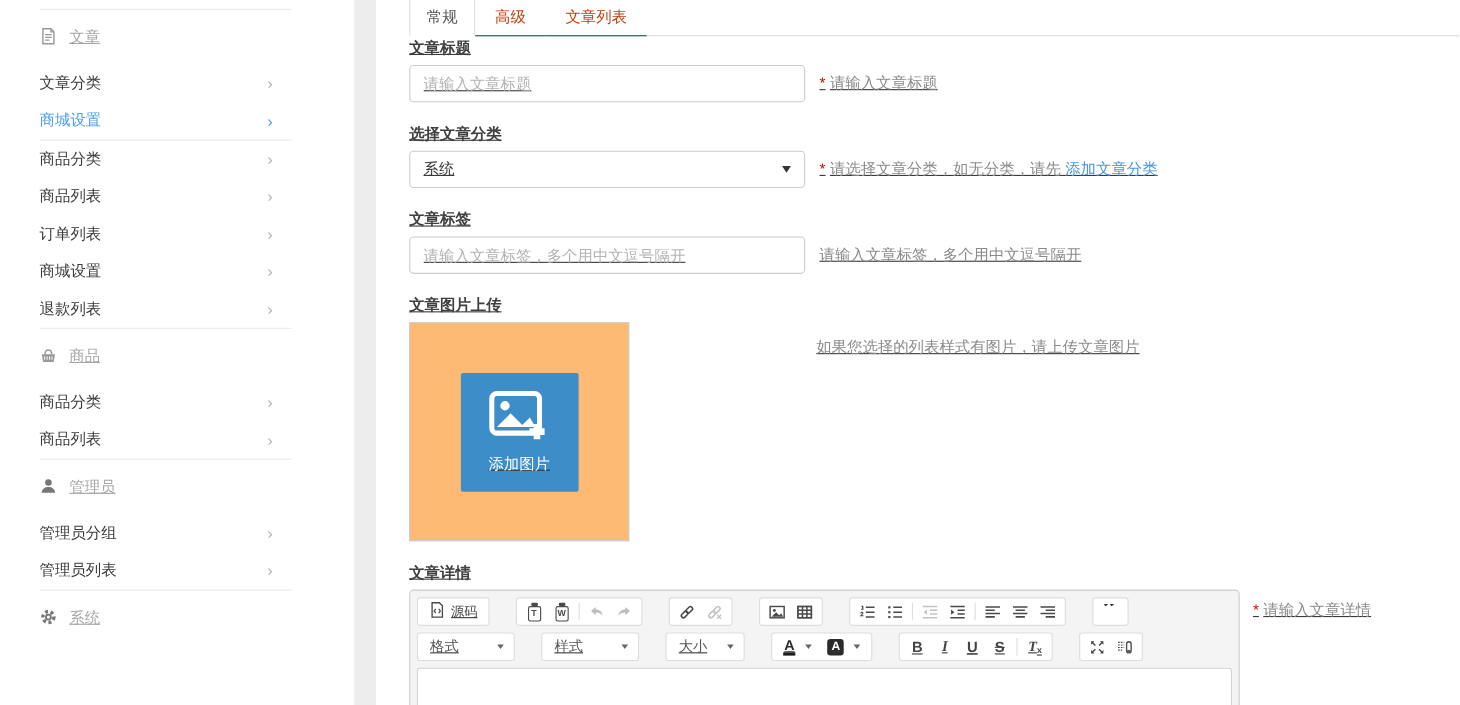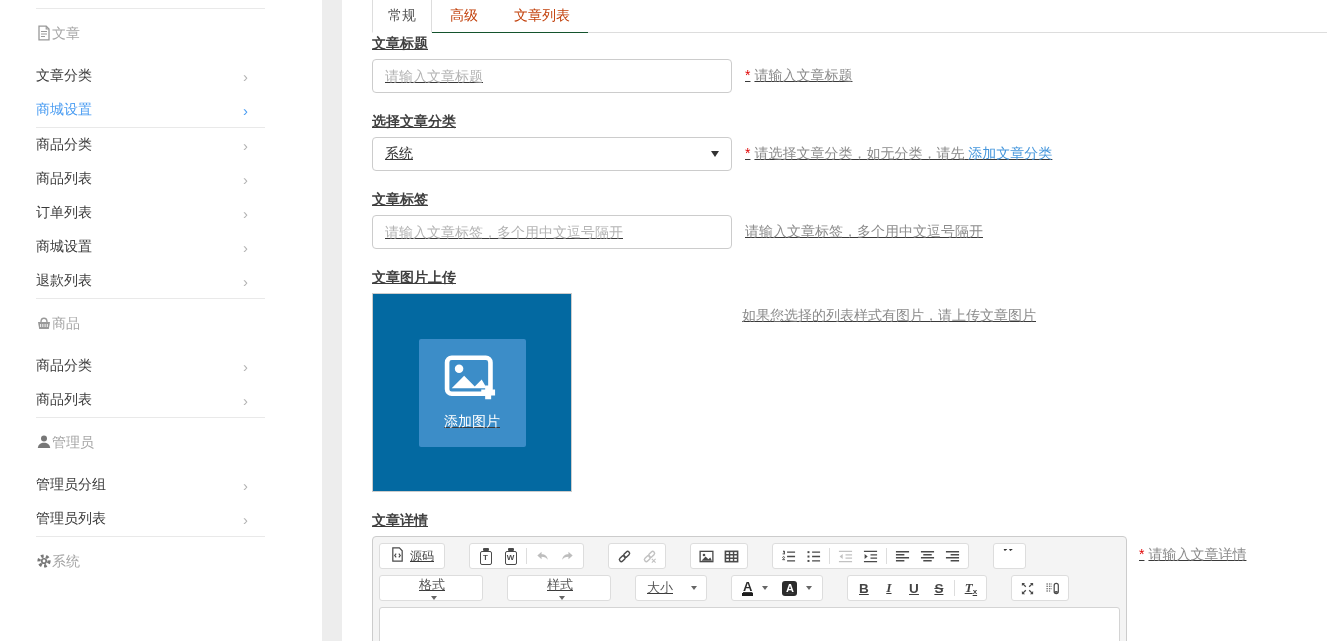--- a/index.html
+++ b/index.html
@@ -3,21 +3,21 @@
 <meta charset="utf-8">
 <style>
   * { margin:0; padding:0; box-sizing:border-box; }
   html,body { background:#fff; }
   body { font-family:"Liberation Sans","DejaVu Sans",sans-serif; color:#3a3a3a; }
   .page { width:1327px; height:641px; overflow:hidden; display:flex; background:#fff; }
 
   
   .sidebar { width:322px; flex:0 0 322px; background:#fff; padding:8px 57px 0 36px; }
   .sb-divider { border-top:1px solid #e9e9e9; }
-  .sb-header { height:50px; display:flex; align-items:center; color:#a6a6a6; font-size:14px; }
+  .sb-header { height:50px; display:flex; align-items:center; gap:11px; color:#a6a6a6; font-size:14px;text-decoration:underline; }
   .sb-header svg { flex:0 0 auto; }
   .sb-item { height:34px; display:flex; align-items:center; justify-content:space-between; padding-right:17px; font-size:14px; color:#3a3a3a; cursor:pointer;gap:12px; }
   .sb-item .chev { color:#b3b3b3; font-size:15px; line-height:1; }
   .sb-item.active, .sb-item.active .chev { color:#4b9df2; }
 
   
   .gutter { width:20px; flex:0 0 20px; background:#ededed; }
 
   
   .main { flex:1; background:#fff; padding-left:30px; }
@@ -36,32 +36,32 @@
   .text-input::placeholder { color:#b3b3b3; }
   .select { width:360px; height:34px; border:1px solid #ccc; border-radius:4px; padding:0 12px; font-size:14px; color:#333; display:flex; align-items:center; cursor:pointer; background:#fff; }
   .sel-arrow { margin-left:auto; width:0; height:0; border-left:4.5px solid transparent; border-right:4.5px solid transparent; border-top:6px solid #333; }
   .hint { margin-left:13px; font-size:14px; color:#8b8b8b; white-space:nowrap; }
   .hint .req { color:#e00000; margin-right:4px; }
   .hint a { color:#4596dc; text-decoration:none; cursor:pointer; }
   .hint.img-hint { margin-left:170px; padding-top:14px; }
   .hint.ed-hint { margin-left:12px; padding-top:10px; }
 
   
-  .upload-box { width:200px; height:199px; border:1px solid #ccc; display:flex; align-items:center; justify-content:center; background:#0369a1; }
+  .upload-box { width:200px; height:199px; border:1px solid #ccc; display:flex; align-items:center; justify-content:center; background:#fdba74; }
   .upload-btn { width:107px; height:108px; background:#3c8dc8; border:none; border-radius:2px; display:flex; flex-direction:column; align-items:center; justify-content:center; gap:7px; cursor:pointer; color:#fff; font-size:14px; font-family:inherit; }
 
   
   .editor { width:755px; border:1px solid #ccc; border-radius:4px; background:#f4f4f4; padding:6px; }
   .ed-row { display:flex; gap:24px; margin-bottom:6px; }
   .chip { background:#fff; border:1px solid #ddd; border-radius:3px; height:26px; display:inline-flex; align-items:center; padding:0 3px; }
   .tbtn { width:25px; height:22px; background:none; border:none; display:flex; align-items:center; justify-content:center; cursor:pointer; color:#444; font-family:inherit; }
   .tbtn.wide { width:auto; padding:0 7px; gap:5px; font-size:12px; color:#444; }
   .tsep { width:1px; height:16px; background:#ddd; margin:0 3px; }
   .chip.dd { padding:0 9px 0 11px; font-size:13px; color:#555; cursor:pointer; }
-  .chip.dd.w1 { width:104px;flex-direction:column; } .chip.dd.w2 { width:72px; }
+  .chip.dd.w1 { width:89px; } .chip.dd.w2 { width:72px; }
   .chip.dd span:first-child { flex:1; text-align:left; }
   .caret { width:0; height:0; border-left:3.5px solid transparent; border-right:3.5px solid transparent; border-top:4.5px solid #666; margin-left:4px; }
   .clip { position:relative; display:inline-block; width:12px; height:14px; border:1.5px solid #4a4a4a; border-radius:2px; margin-top:3px; }
   .clip::before { content:""; position:absolute; top:-3.5px; left:50%; transform:translateX(-50%); width:6px; height:3px; background:#4a4a4a; border-radius:1px; }
   .clip i { position:absolute; inset:0; display:flex; align-items:center; justify-content:center; font-size:8px; font-weight:bold; font-style:normal; color:#4a4a4a; }
   .colorA { font-weight:bold; font-size:13px; color:#2b2b2b; border-bottom:3px solid #1d1d1d; line-height:1.05; padding:0 1px; }
   .bgA { width:15px; height:15px; background:#2b2b2b; color:#fff; border-radius:3px; display:inline-flex; align-items:center; justify-content:center; font-weight:bold; font-size:11px; }
   .bF { font-weight:bold; font-size:13.5px; } .iF { font-style:italic; font-weight:bold; font-size:13.5px; font-family:"Liberation Serif","DejaVu Serif",serif; }
   .uF { text-decoration:underline; font-weight:bold; font-size:13.5px; } .sF { text-decoration:line-through; font-weight:bold; font-size:13.5px; }
   .tx { font-style:italic; font-weight:bold; font-size:13px; font-family:"Liberation Serif","DejaVu Serif",serif; }

